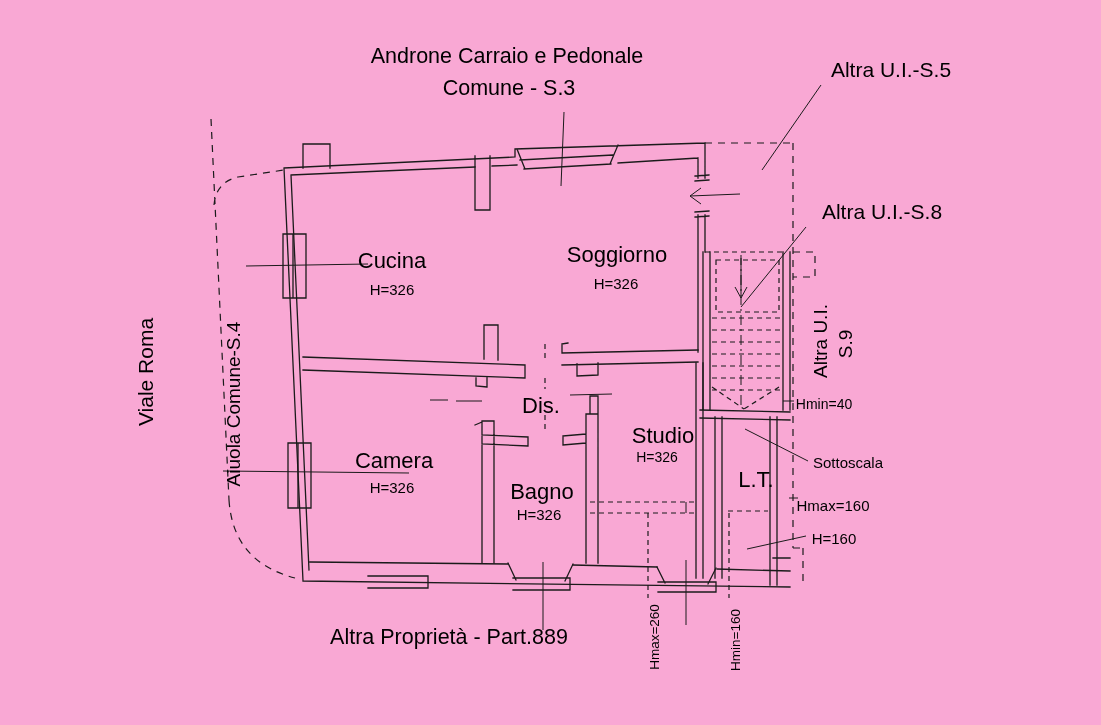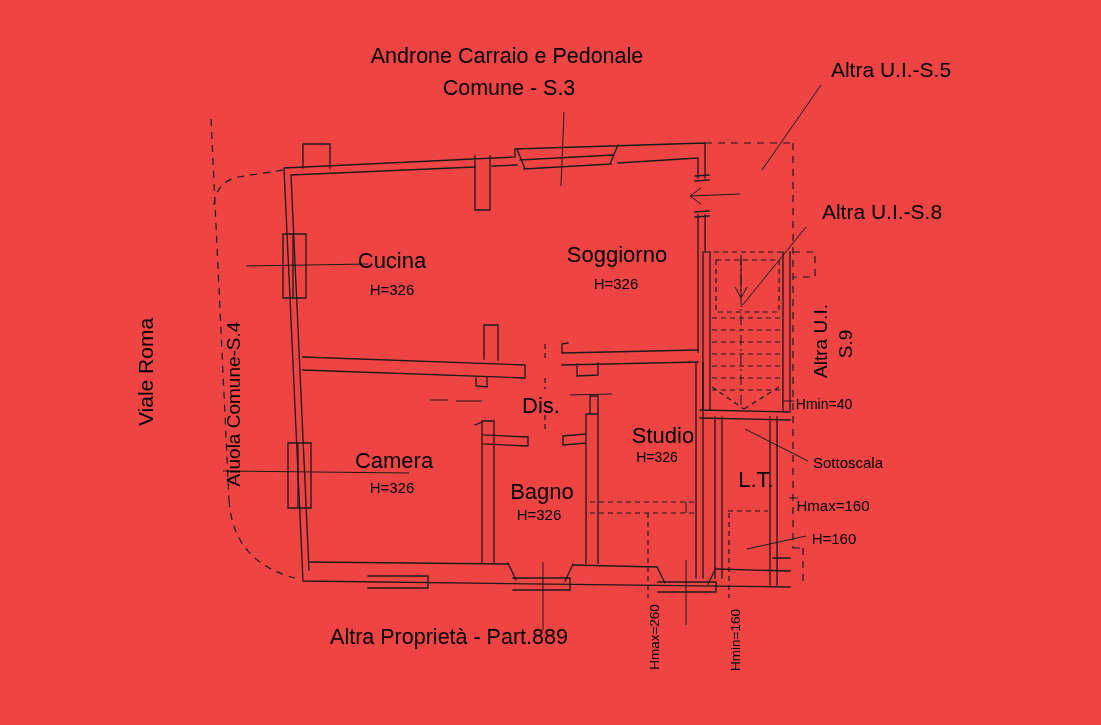--- a/index.html
+++ b/index.html
@@ -1,16 +1,16 @@
 <!DOCTYPE html>
 <html><head>
 <meta charset="utf-8">
 <style>
   html,body{margin:0;padding:0;background:#ffffff;}
-  .stage{position:relative;width:1101px;height:725px;background:#ef4444;overflow:hidden;
+  .stage{position:relative;width:1101px;height:725px;background:#f9a8d4;overflow:hidden;
          font-family:"Liberation Sans", sans-serif;}
   svg{display:block}
   text{fill:#000000;font-family:"Liberation Sans", sans-serif;}
   .t-big{font-size:21.5px;}
   .t-room{font-size:22px;}
   .t-h{font-size:15px;}
   .t-h-sm{font-size:14px;}
   .t-side{font-size:21px;}
   .t-side-sm{font-size:19px;}
   .t-ann{font-size:15px;}

